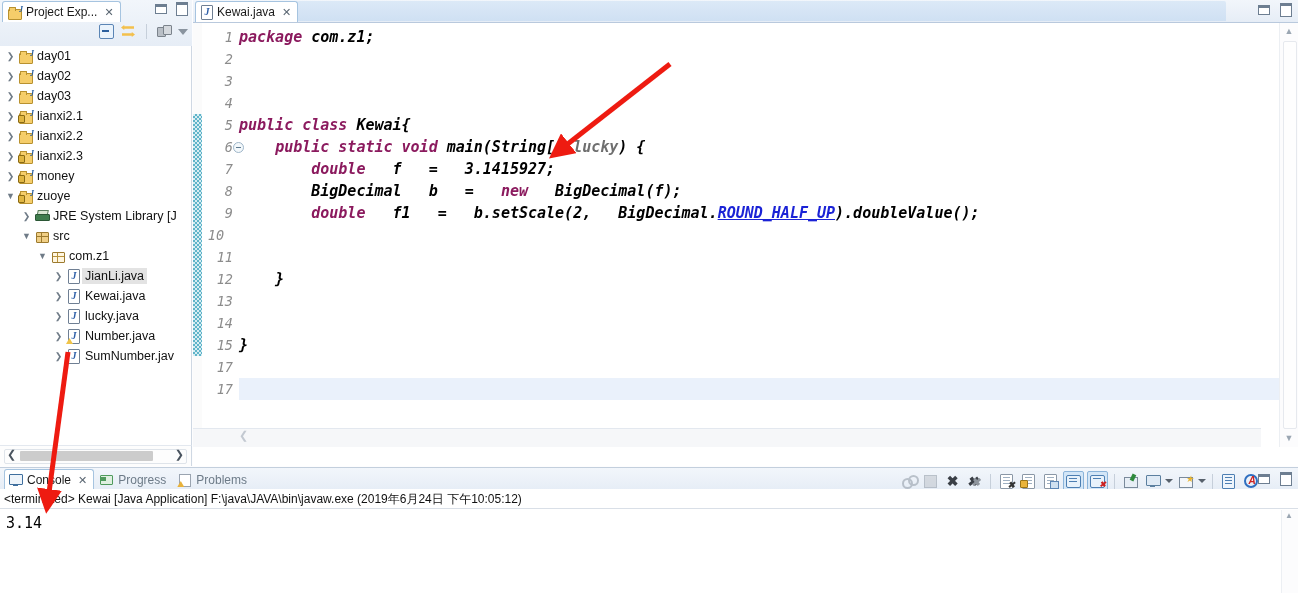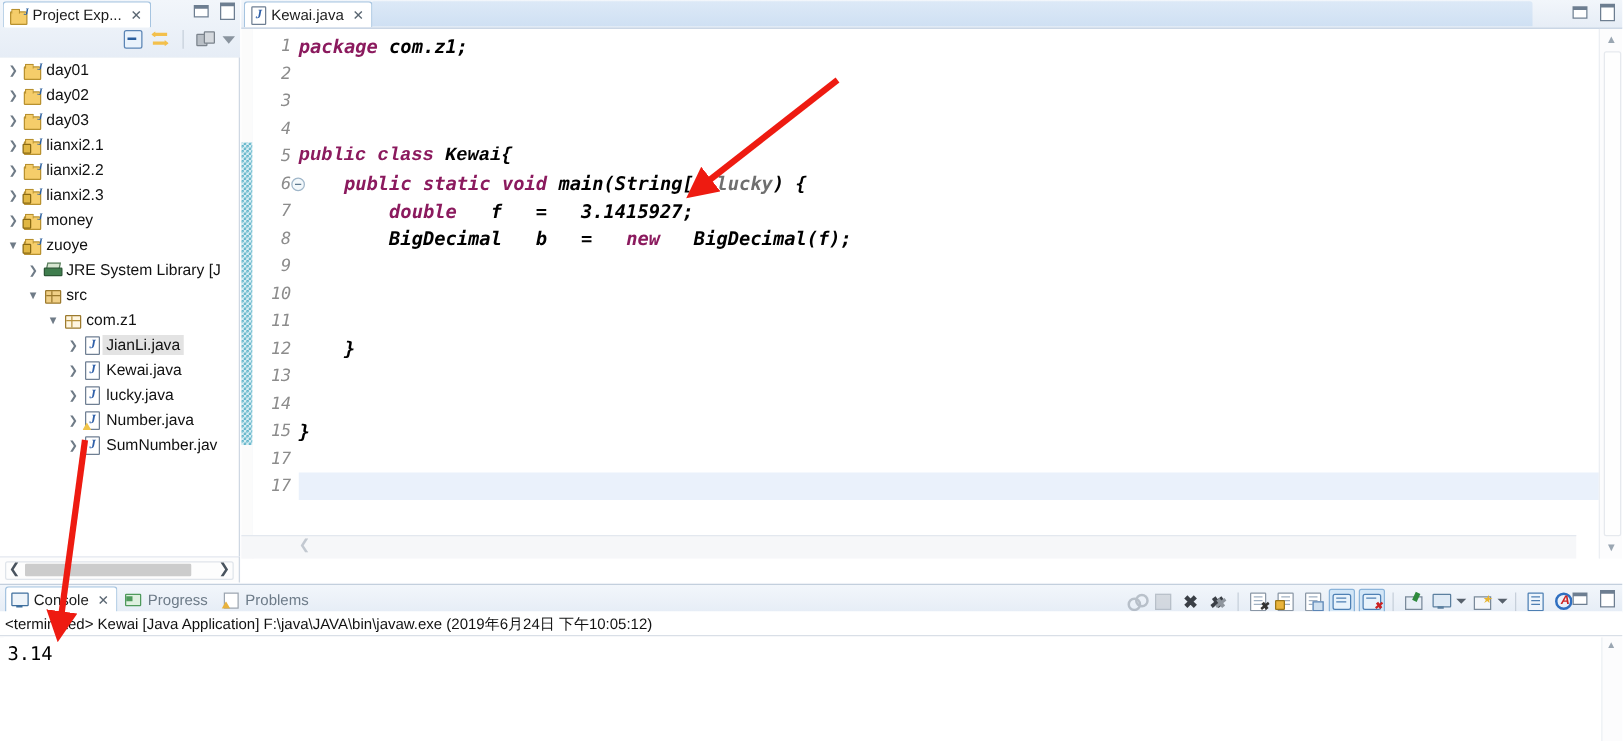--- a/index.html
+++ b/index.html
@@ -400,37 +400,38 @@
       <div class="gutter" id="gutter-host">
           <div class="gln" style="top: 3px;">1</div>
           <div class="gln" style="top: 25px;">2</div>
           <div class="gln" style="top: 47px;">3</div>
           <div class="gln" style="top: 69px;">4</div>
           <div class="gln" style="top: 91px;">5</div>
           <div class="gln" style="top: 113px;">6</div>
           <div class="gln" style="top: 135px;">7</div>
           <div class="gln" style="top: 157px;">8</div>
           <div class="gln" style="top: 179px;">9</div>
-          <div class="gln" style="top: 201px;">10</div>
+          <div class="gln" style="top: 201px; text-align: center;">10</div>
           <div class="gln" style="top: 223px;">11</div>
           <div class="gln" style="top: 245px;">12</div>
           <div class="gln" style="top: 267px;">13</div>
           <div class="gln" style="top: 289px;">14</div>
           <div class="gln" style="top: 311px;">15</div>
           <div class="gln" style="top: 333px;">17</div>
           <div class="gln" style="top: 355px;">17</div>
         </div>
       <div class="codearea" id="code-host">
           <div class="cl" style="top: 3px;"><span class="k">package </span><span class="id">com.z1;</span></div>
           <div class="cl" style="top: 25px;"></div>
           <div class="cl" style="top: 69px;"></div>
-          <div class="cl" style="top: 91px; font-family: Liberation Mono, monospace;"><span class="k">public class </span><span class="id">Kewai{</span></div>
+          <div class="cl" style="top: 91px;"><span class="k">public class </span><span class="id">Kewai{</span></div>
           <div class="cl" style="top: 113px;"><span class="id">    </span><span class="k">public static void </span><span class="id">main(String[] </span><span class="par">lucky</span><span class="id">) {</span></div>
           <div class="cl" style="top: 135px;"><span class="id">        </span><span class="k">double</span><span class="id">   f   =   3.1415927;</span></div>
           <div class="cl" style="top: 157px;"><span class="id">        BigDecimal   b   =   </span><span class="k">new</span><span class="id">   BigDecimal(f);</span></div>
+          <div class="cl" style="top: 179px;"><span class="id">        </span><span class="k">double</span><span class="id">   f1   =   b.setScale(2,   BigDecimal.</span><span class="sf">ROUND_HALF_UP</span><span class="id">).doubleValue();</span></div>
           <div class="cl" style="top: 223px;"></div>
           <div class="cl" style="top: 245px;"><span class="id">    }</span></div>
           <div class="cl" style="top: 267px;"></div>
           <div class="cl" style="top: 289px;"></div>
           <div class="cl" style="top: 311px;"><span class="id">}</span></div>
           <div class="cl" style="top: 333px;"></div>
           <div class="cl curline" style="top: 355px;"></div>
         </div>
 
       <div class="vscroll">

